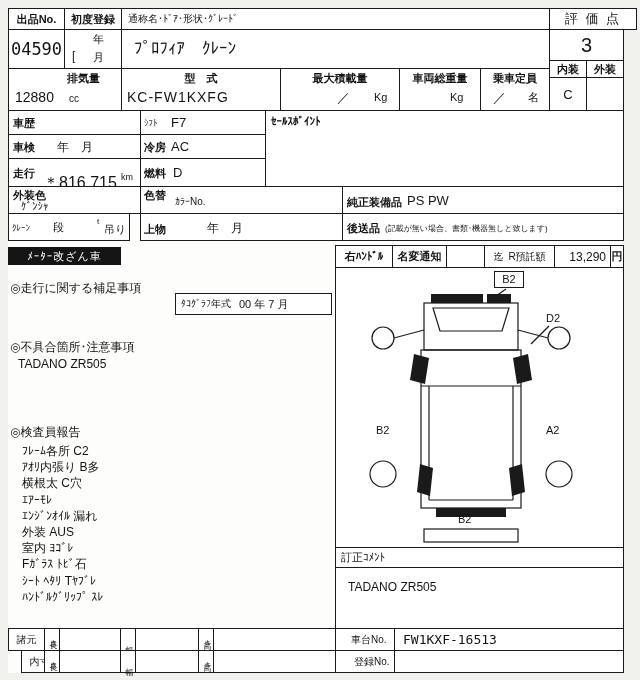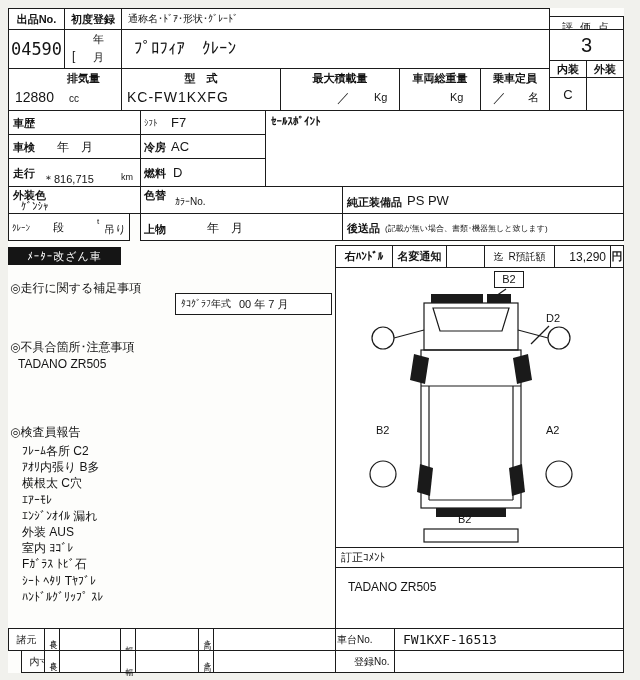--- a/index.html
+++ b/index.html
@@ -28,21 +28,21 @@
 </style>
 </head>
 <body>
 
 <div class="page">
   <div class="sheet"></div>
 
   <div class="b cc lb" style="left:8px;top:8px;width:57px;height:22px">出品No.</div>
   <div class="b cc lb" style="left:64px;top:8px;width:58px;height:22px">初度登録</div>
   <div class="b" style="left:121px;top:8px;width:429px;height:22px;display:flex;align-items:center;padding-left:6px;font-size:10px">通称名･ﾄﾞｱ･形状･ｸﾞﾚｰﾄﾞ</div>
-  <div class="b cc" style="left:549px;top:16px;width:75px;height:22px;font-size:11px;letter-spacing:2px">評 価 点</div>
+  <div class="b cc" style="left:549px;top:8px;width:88px;height:22px;font-size:13px;letter-spacing:2px">評 価 点</div>
 
   <div class="b cc mono" style="left:8px;top:29px;width:57px;height:40px;font-size:17px">04590</div>
   <div class="b" style="left:64px;top:29px;width:58px;height:40px">
     <span class="t" style="left:28px;top:3px;font-size:11px">年</span>
     <span class="t" style="left:7px;top:19px;font-size:12px">[</span>
     <span class="t" style="left:28px;top:21px;font-size:11px">月</span>
   </div>
   <div class="b" style="left:121px;top:29px;width:429px;height:40px;display:flex;align-items:center;padding-left:12px;font-size:17px">ﾌﾟﾛﾌｨｱ　ｸﾚｰﾝ</div>
   <div class="b cc" style="left:549px;top:29px;width:75px;height:32px;font-size:20px">3</div>
 
@@ -85,21 +85,21 @@
   <div class="b" style="left:8px;top:134px;width:133px;height:25px">
     <span class="t lb" style="left:4px;top:6px">車検</span>
     <span class="t" style="left:48px;top:5px;font-size:12px">年　月</span>
   </div>
   <div class="b" style="left:140px;top:134px;width:126px;height:25px">
     <span class="t lb" style="left:3px;top:6px">冷房</span>
     <span class="t" style="left:30px;top:4px;font-size:13px">AC</span>
   </div>
   <div class="b" style="left:8px;top:158px;width:133px;height:29px">
     <span class="t lb" style="left:4px;top:8px">走行</span>
-    <span class="t" style="left:34px;top:14px;font-size:11px">＊816,715</span>
+    <span class="t" style="left:34px;top:14px;font-size:16px">＊816,715</span>
     <span class="t" style="left:112px;top:13px;font-size:9px">km</span>
   </div>
   <div class="b" style="left:140px;top:158px;width:126px;height:29px">
     <span class="t lb" style="left:3px;top:8px">燃料</span>
     <span class="t" style="left:32px;top:6px;font-size:13px">D</span>
   </div>
   <div class="b" style="left:8px;top:186px;width:133px;height:28px">
     <span class="t lb" style="left:4px;top:2px">外装色</span>
     <span class="t" style="left:12px;top:13px;font-size:11px">ｹﾞﾝｼｬ</span>
   </div>
@@ -223,17 +223,17 @@
   <div class="b" style="left:213px;top:628px;width:123px;height:23px"></div>
 
   <div class="b cc" style="left:21px;top:650px;width:37px;height:23px;font-size:10px">内寸</div>
   <div class="b vt" style="left:44px;top:650px;width:16px;height:23px">長さ</div>
   <div class="b" style="left:59px;top:650px;width:62px;height:23px"></div>
   <div class="b vt" style="left:120px;top:650px;width:16px;height:23px">幅</div>
   <div class="b" style="left:135px;top:650px;width:64px;height:23px"></div>
   <div class="b vt" style="left:198px;top:650px;width:16px;height:23px">高さ</div>
   <div class="b" style="left:213px;top:650px;width:123px;height:23px"></div>
 
-  <div class="b" style="left:335px;top:628px;width:60px;height:23px;display:flex;align-items:center;padding-left:1px;font-size:10px">車台No.</div>
+  <div class="b" style="left:335px;top:628px;width:60px;height:23px;display:flex;align-items:center;padding-left:15px;font-size:10px">車台No.</div>
   <div class="b mono" style="left:394px;top:628px;width:230px;height:23px;display:flex;align-items:center;padding-left:8px;font-size:13px">FW1KXF-16513</div>
   <div class="b" style="left:335px;top:650px;width:60px;height:23px;display:flex;align-items:center;padding-left:18px;font-size:10px">登録No.</div>
   <div class="b" style="left:394px;top:650px;width:230px;height:23px"></div>
 </div>
 
 </body></html>

